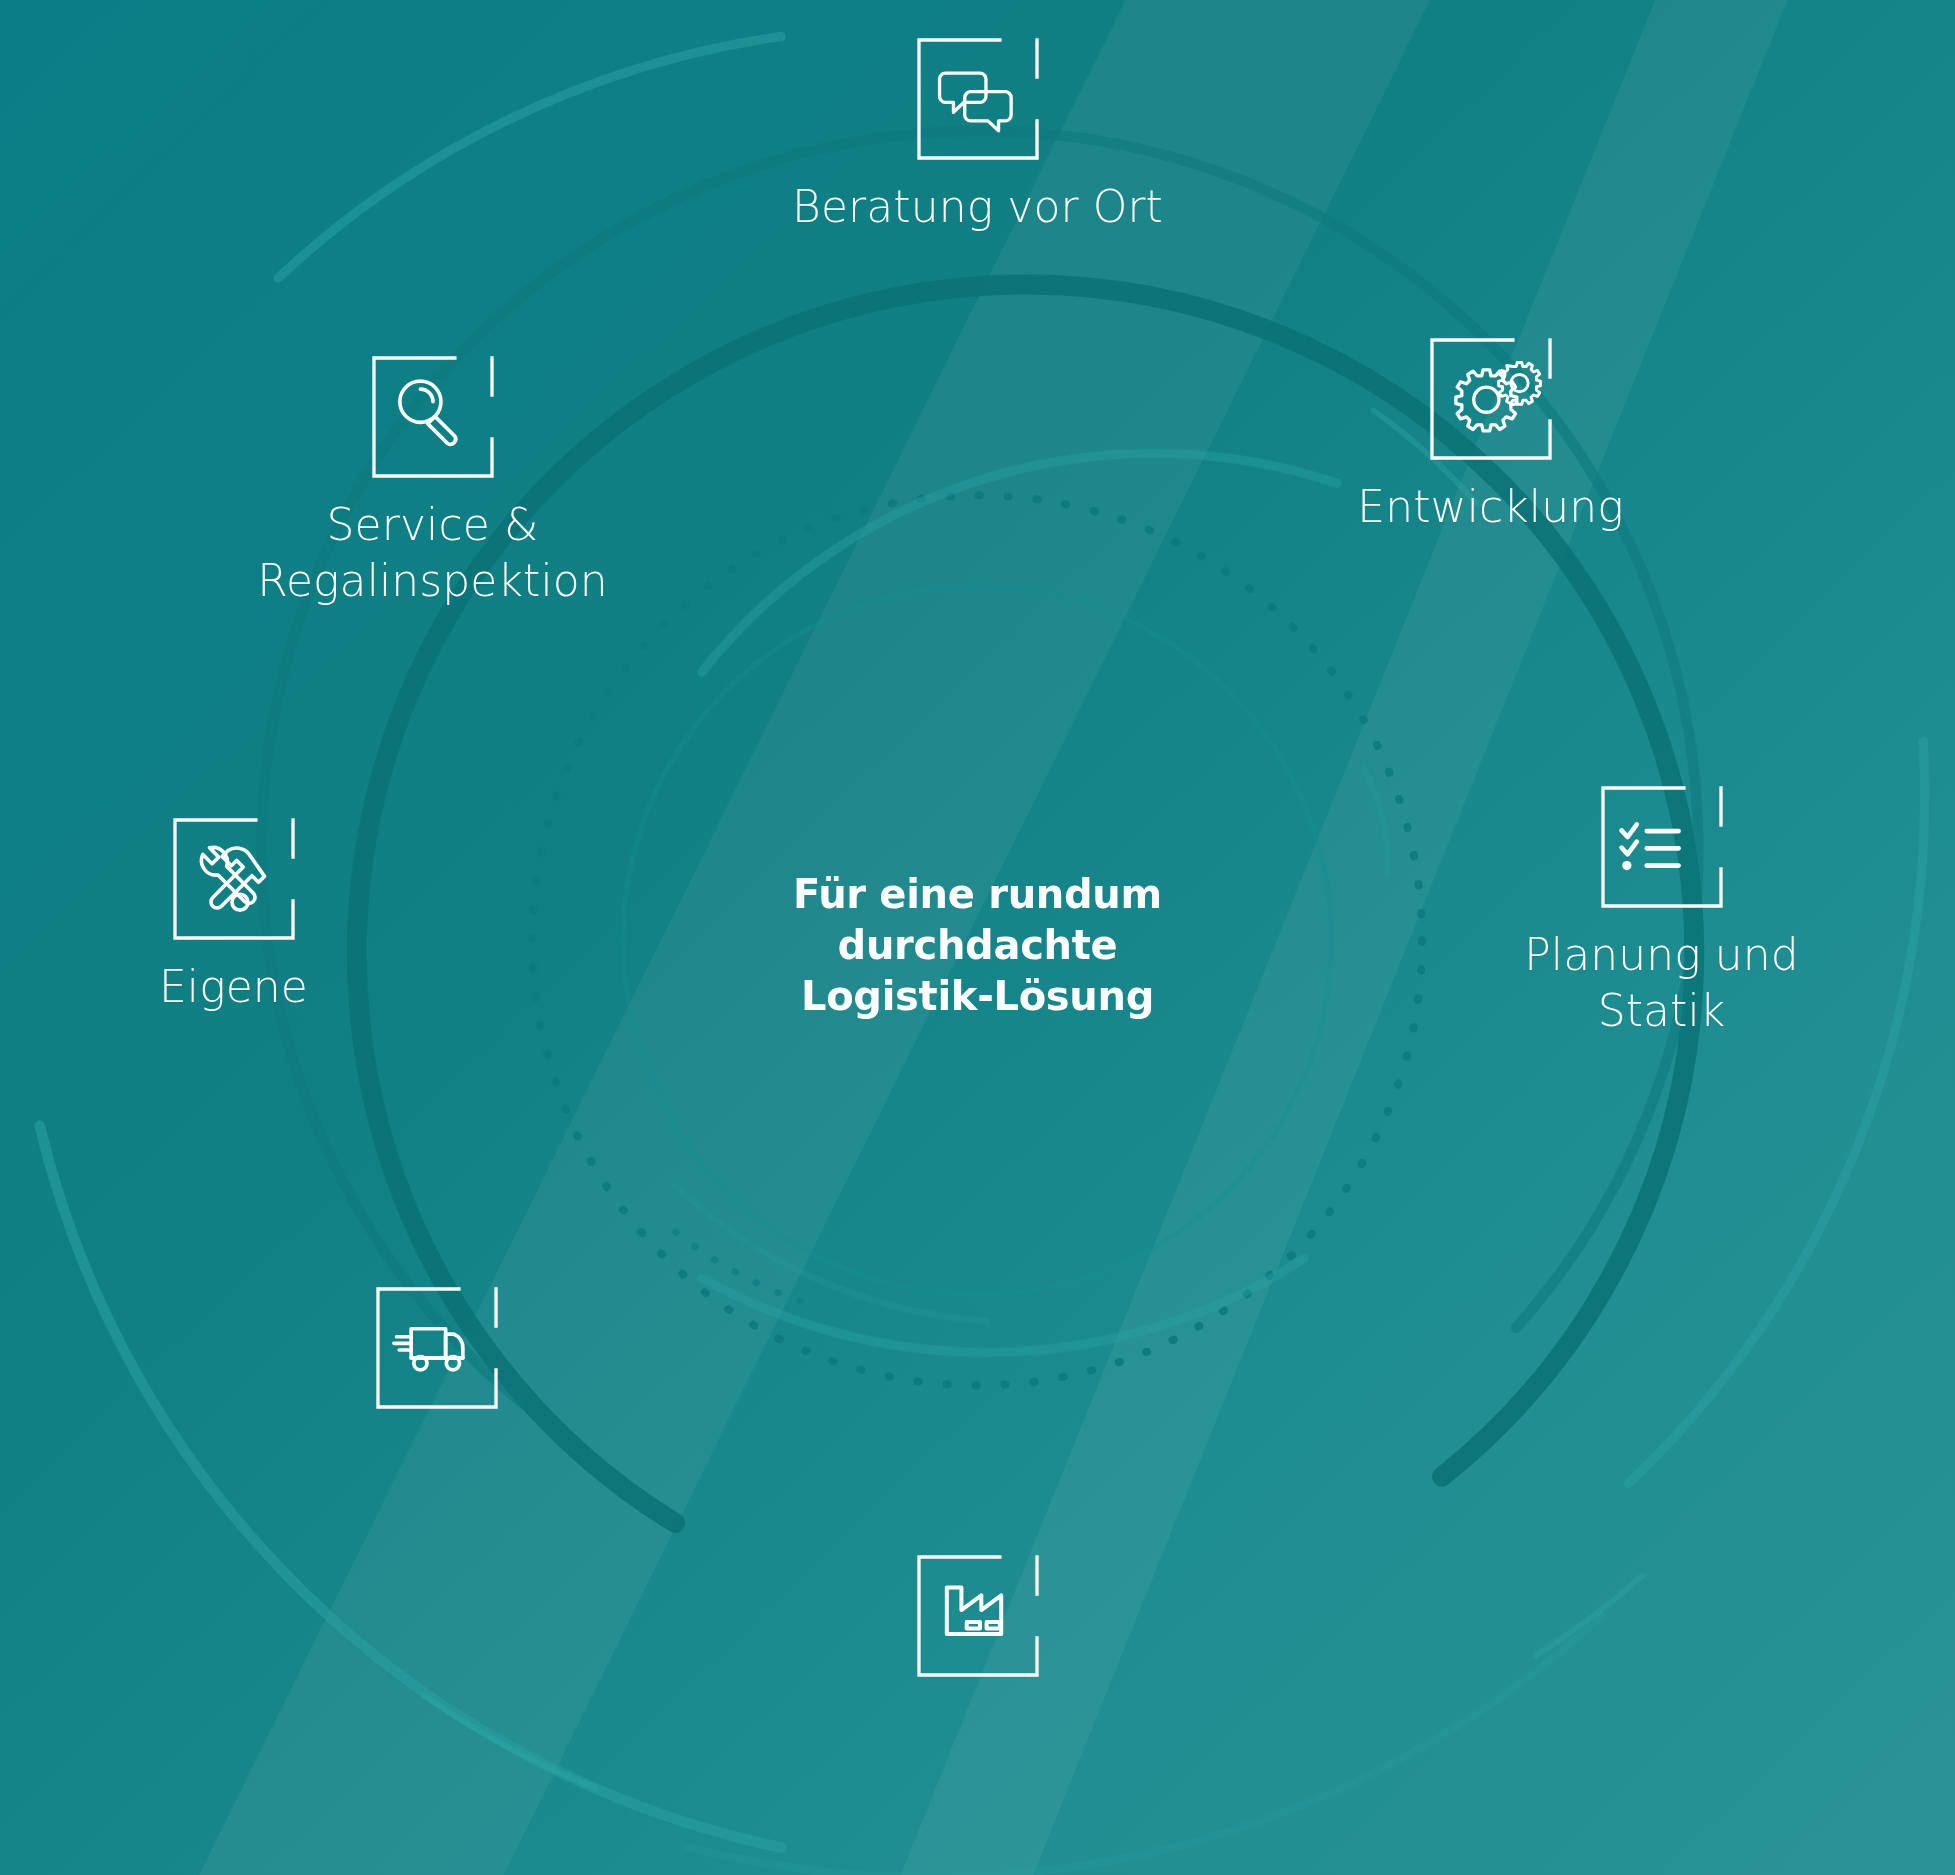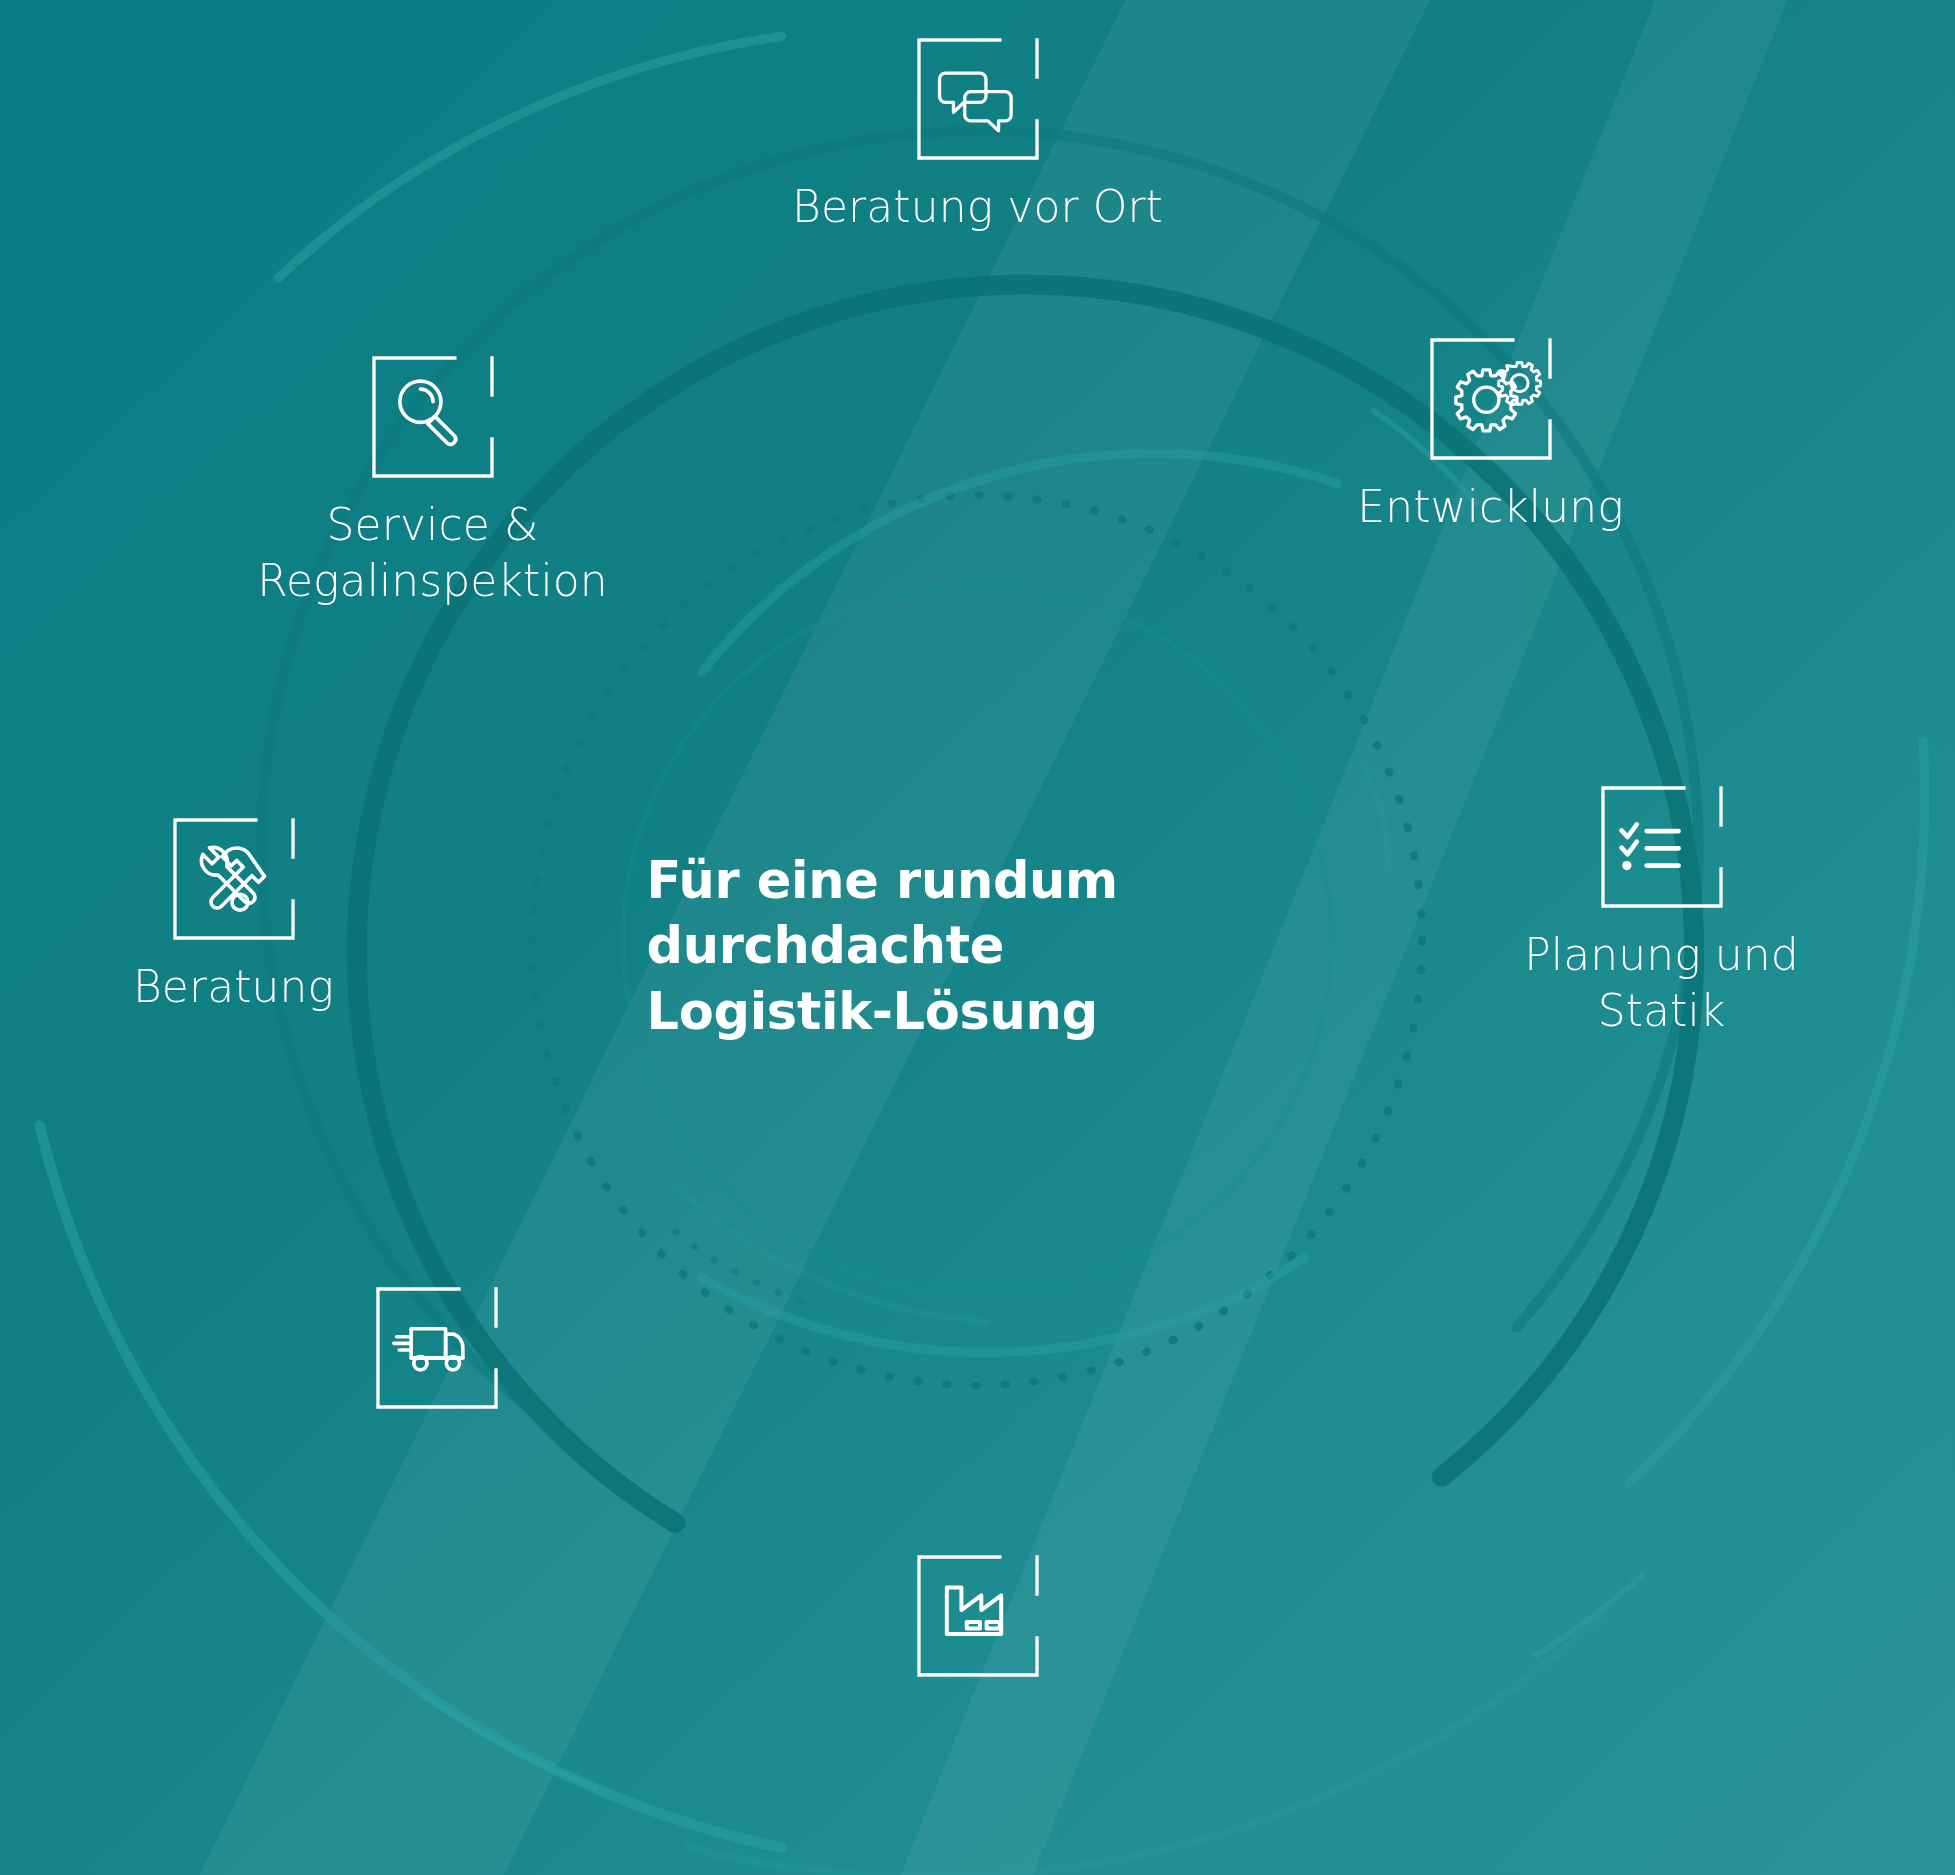--- a/index.html
+++ b/index.html
@@ -14,24 +14,24 @@
     width:1955px;height:1876px;
     background:linear-gradient(135deg,#0a7e86 0%, #11878c 35%, #1c8d91 65%, #2a9397 100%);
     overflow:hidden;
   }
   .bg-layer{position:absolute;inset:0;width:100%;height:100%;}
   .center-text{
     position:absolute;
     left:50%;top:946px;
     transform:translate(-50%,-50%);
     width:662px;
-    text-align:left;
+    text-align:center;
     color:#ffffff;
     font-weight:bold;
-    font-size:51px;
+    font-size:40px;
     line-height:1.28;
     letter-spacing:-0.3px;
     z-index:6;
   }
   .center-text div{white-space:nowrap;}
   .node{
     position:absolute;
     z-index:7;
     width:411px;
     margin-left:-205px;
@@ -221,21 +221,21 @@
           <g stroke-width="5.5" stroke-linejoin="round" stroke-linecap="round">
 
             <path d="M48,58 l14,14 10,-10 -14,-14 a22,22 0 0 1 26,28 l40,40 a9,9 0 0 1 -13,13 l-40,-40 a22,22 0 0 1 -23,-31 z"></path>
 
             <path d="M122,62 a24,24 0 0 0 -32,-6 l-9,9 14,14 8,-8 10,10 -46,46 a9,9 0 0 0 13,13 l46,-46 10,10 9,-9 z" transform="translate(-4,-4)"></path>
             <circle cx="104" cy="130" r="12"></circle>
           </g>
         </svg>
       </div>
     </div>
-    <div class="node-label">Beratung</div>
+    <div class="node-label">Eigene</div>
   </div>
 
   <div class="node" style="left:432px;top:354px;">
     <div class="frame-wrap">
       <div class="frame">
         <svg width="126" height="126" viewBox="0 0 190 190" fill="none" stroke="#ffffff" stroke-width="5">
           <path d="M6,6 H128 M6,6 V184 M6,184 H184 M184,184 V128 M184,6 V62" stroke-linecap="square"></path>
           <g stroke-width="5.5" stroke-linejoin="round" stroke-linecap="round">
             <circle cx="76" cy="72" r="31"></circle>
             <path d="M76,53 a19,19 0 0 1 19,19"></path>

